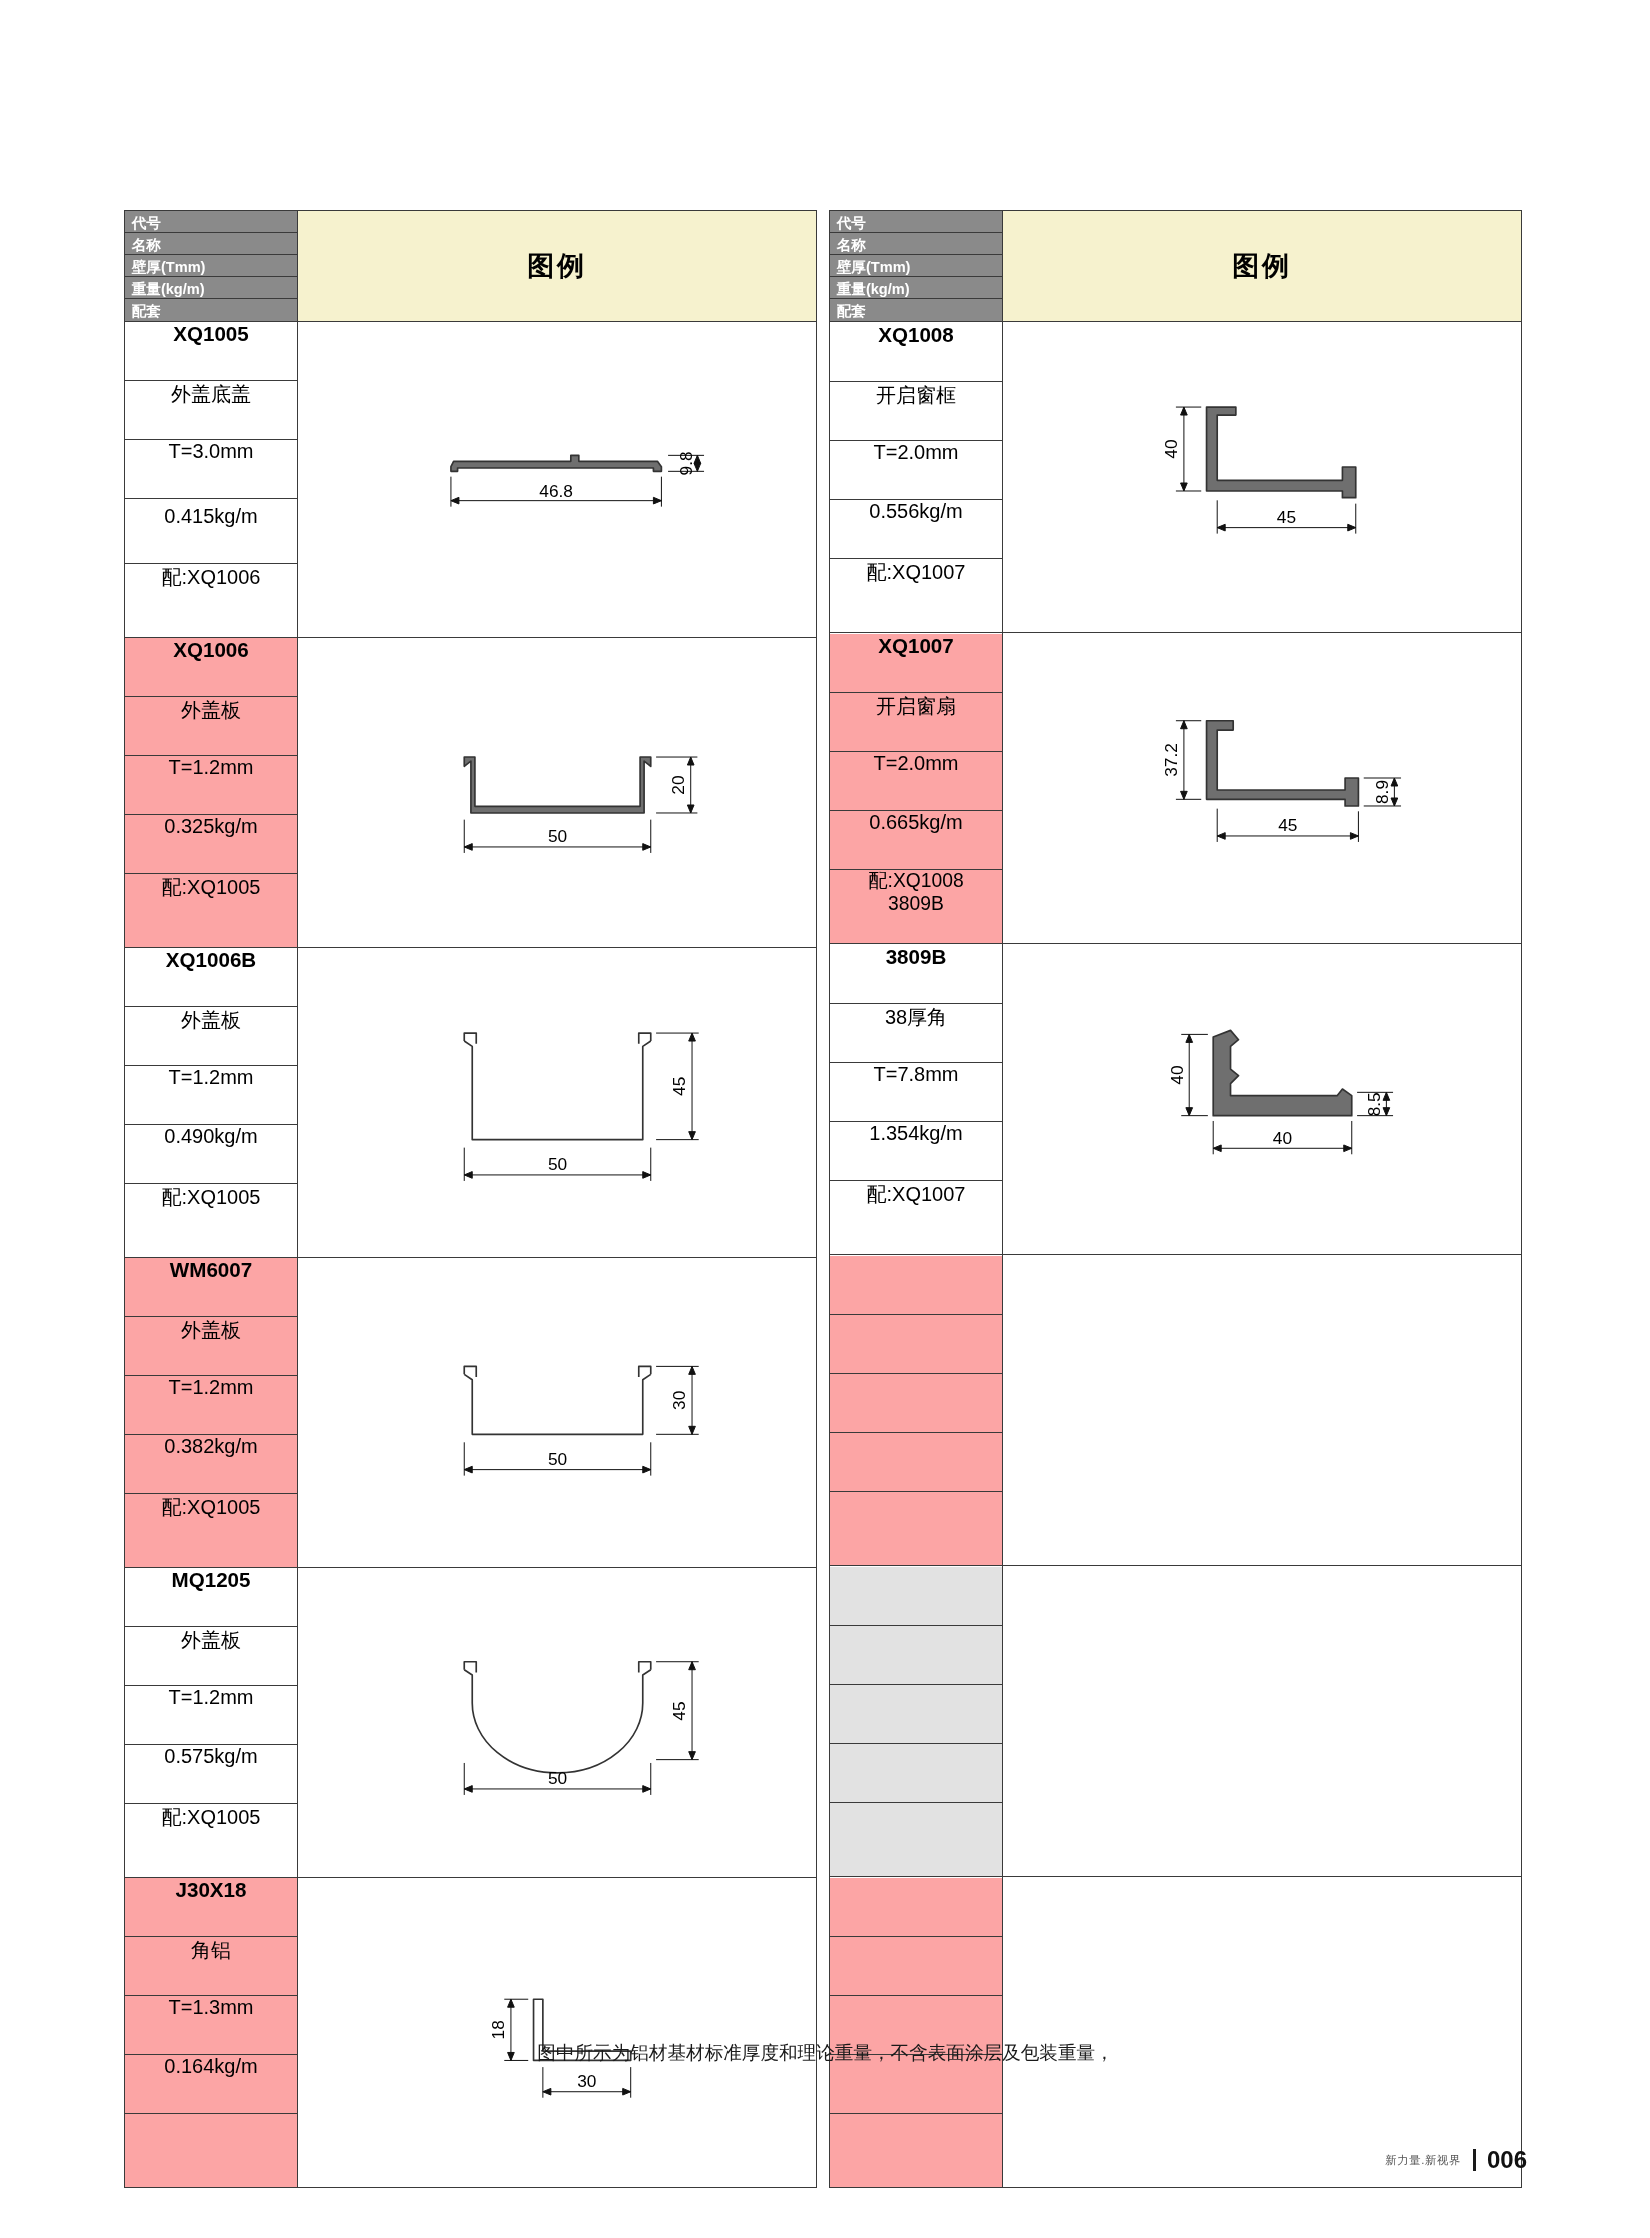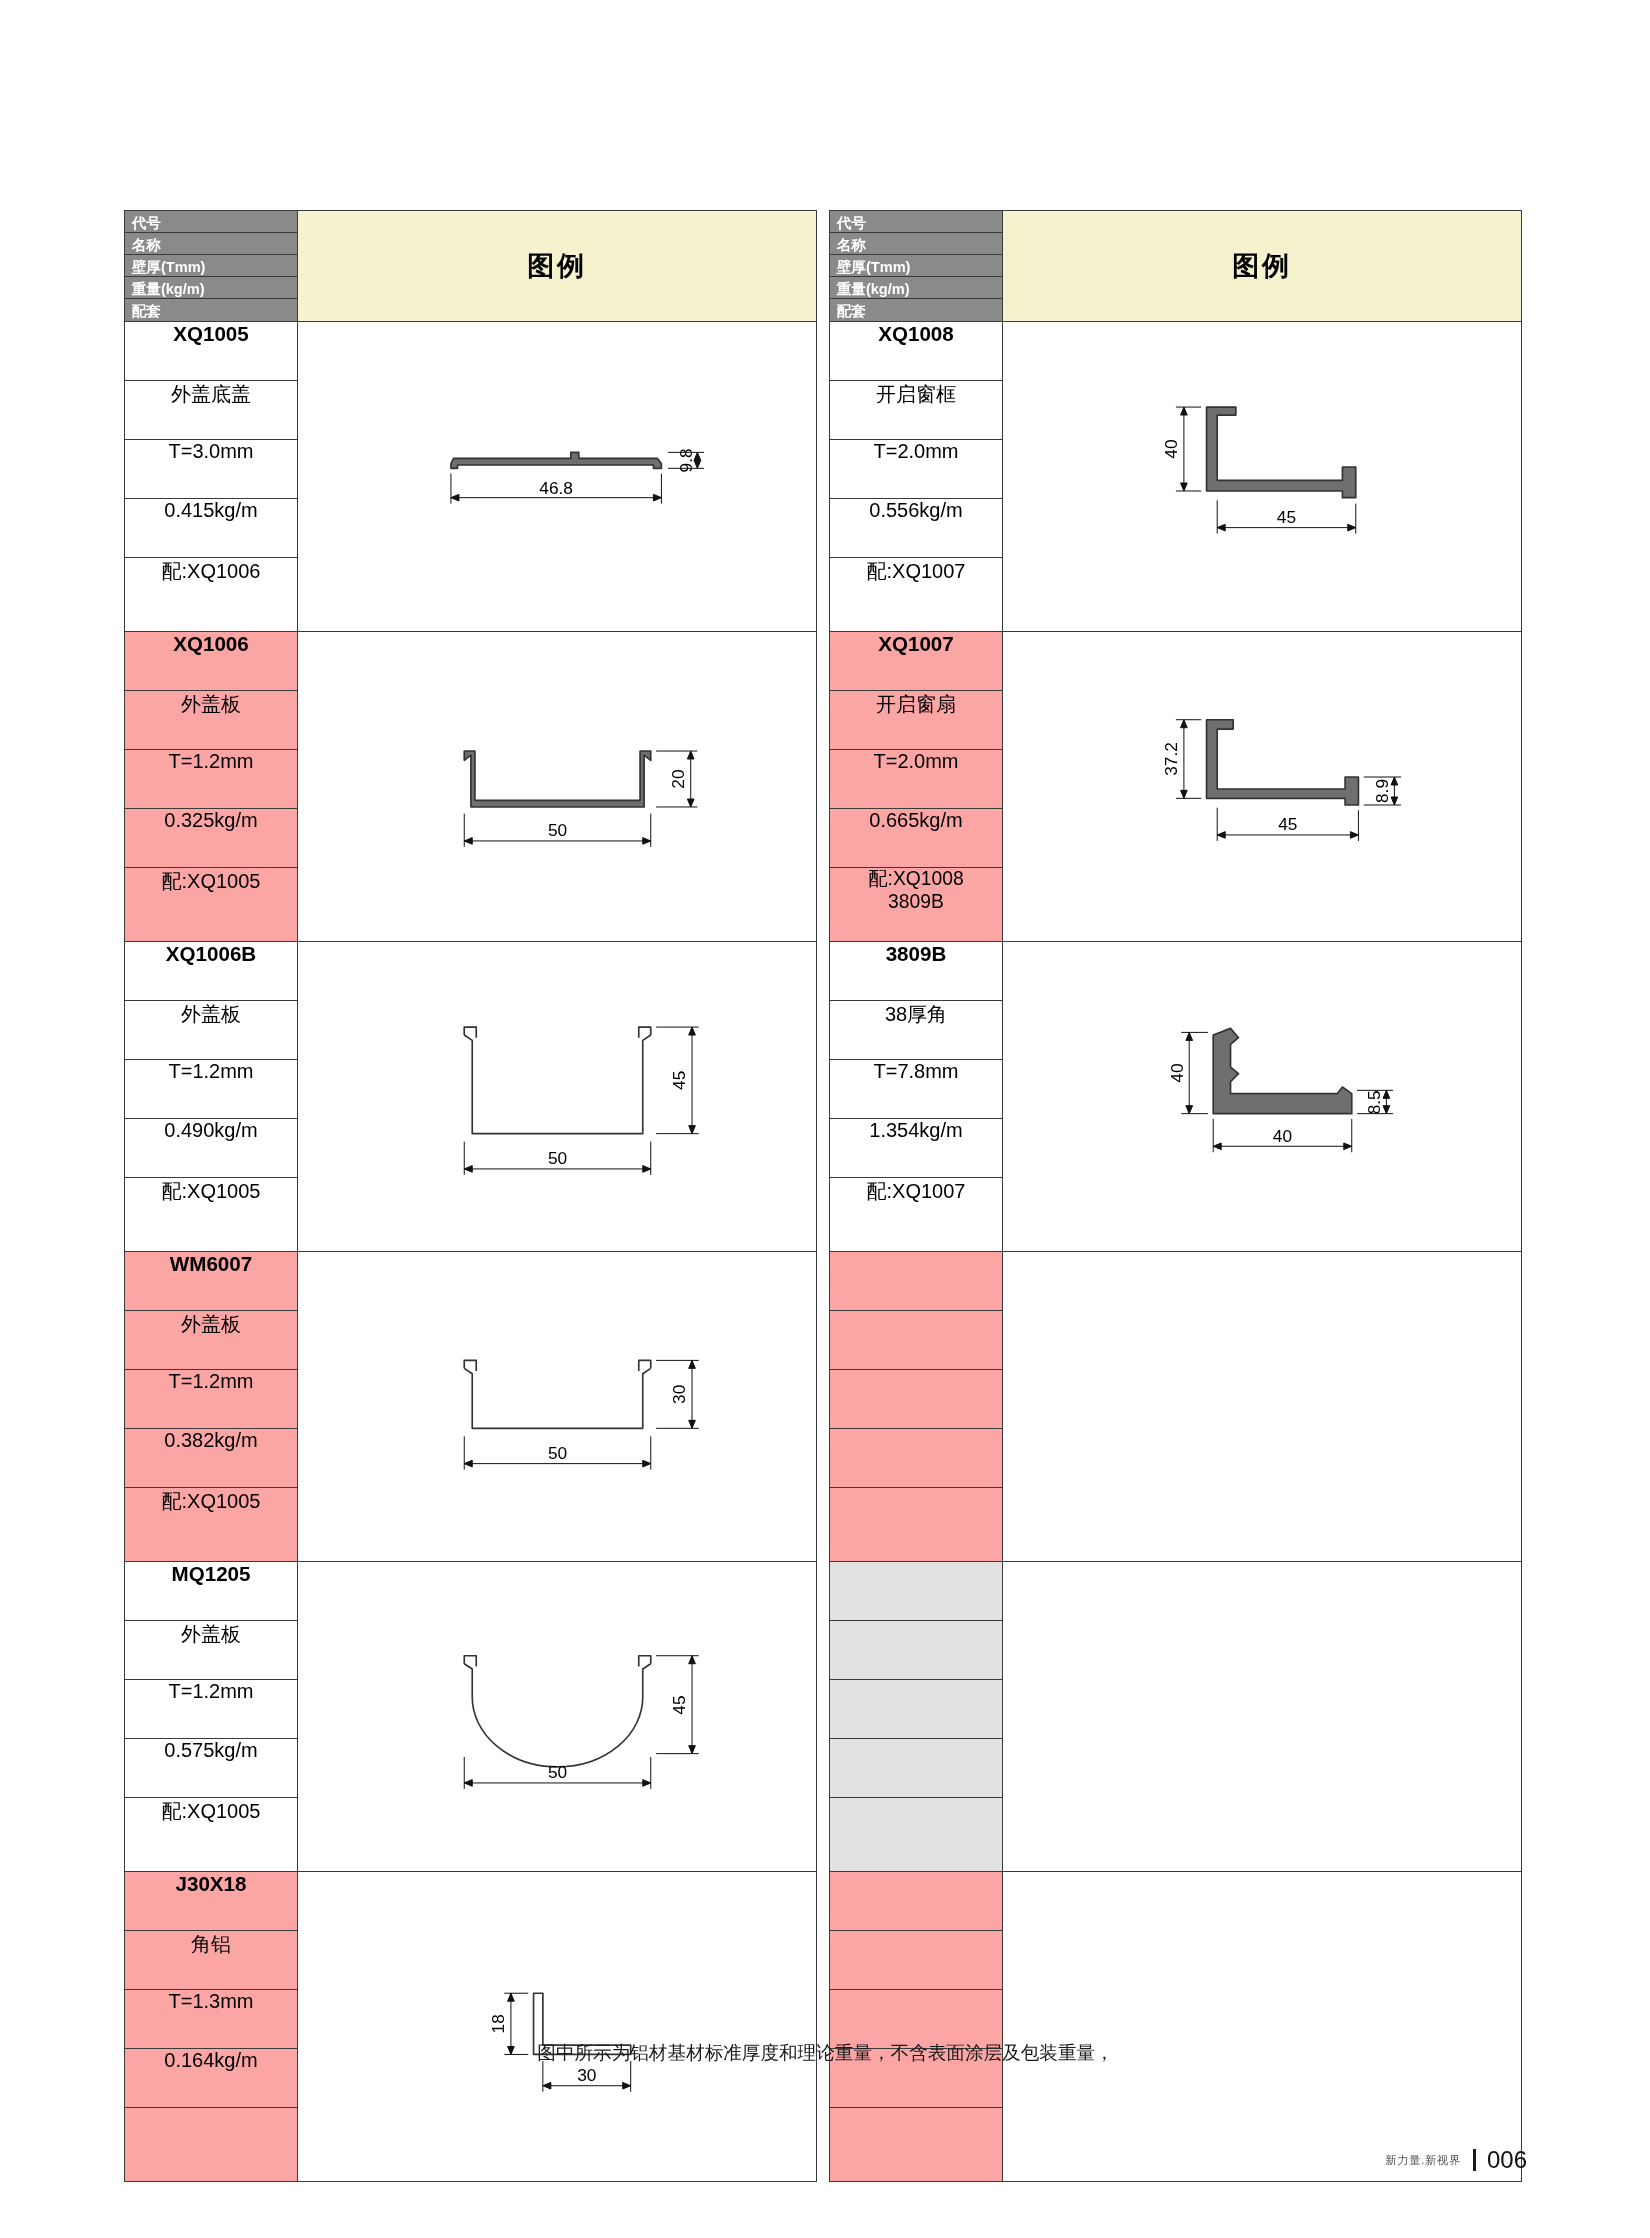--- a/index.html
+++ b/index.html
@@ -100,21 +100,21 @@
     font-size:11.3px;
     color:#555;
     letter-spacing:0.7px;
     font-family:"Liberation Sans",sans-serif;
   }
   .footer .bar{
     display:inline-block;
     width:3.3px;height:22.6px;background:#1a1a1a;margin-left:5.3px;
   }
   .footer .pgnum{
-    font-size:24px;font-weight:normal;color:#111;margin-left:4px;
+    font-size:24px;font-weight:bold;color:#111;margin-left:4px;
   }
   svg{display:block;}
   .dimtext{font-family:"Liberation Sans",sans-serif;font-size:26px;fill:#000;}
 </style>
 </head>
 <body>
 
 <div class="page">
 
   <div class="tables">
@@ -135,21 +135,21 @@
             <div class="hdr-cell" style="border-bottom:none;">配套</div>
           </td>
           <td class="hdr-fig">图例</td>
         </tr>
 
         <tr>
           <td style="padding:0;">
             <div class="cell code tint-white" style="border-bottom:0.7px solid #3a3a3a;">XQ1005</div>
             <div class="cell tint-white" style="border-bottom:0.7px solid #3a3a3a;">外盖底盖</div>
             <div class="cell tint-white" style="border-bottom:0.7px solid #3a3a3a;">T=3.0mm</div>
-            <div class="cell tint-white" style="border-bottom:0.7px solid #3a3a3a;">0.415kg/m</div>
+            <div class="cell tint-white" style="border-bottom:0.7px solid #3a3a3a;margin-top:6px;">0.415kg/m</div>
             <div class="cell tint-white" style="height:73px;">配:XQ1006</div>
           </td>
           <td class="figcell">
             <div class="figbox">
               <svg width="373" height="220" viewBox="0 0 560 330">
 
                 <g stroke="#222" stroke-width="2.5" fill="none" stroke-linejoin="round">
                   <path d="M120 145 L124 137 L300 137 L300 128 L312 128 L312 137 L430 137 L436 145 L436 152 L424 152 L424 147 L130 147 L130 152 L120 152 Z" fill="#6f6f6f" stroke="#333"></path>
                 </g>
 

